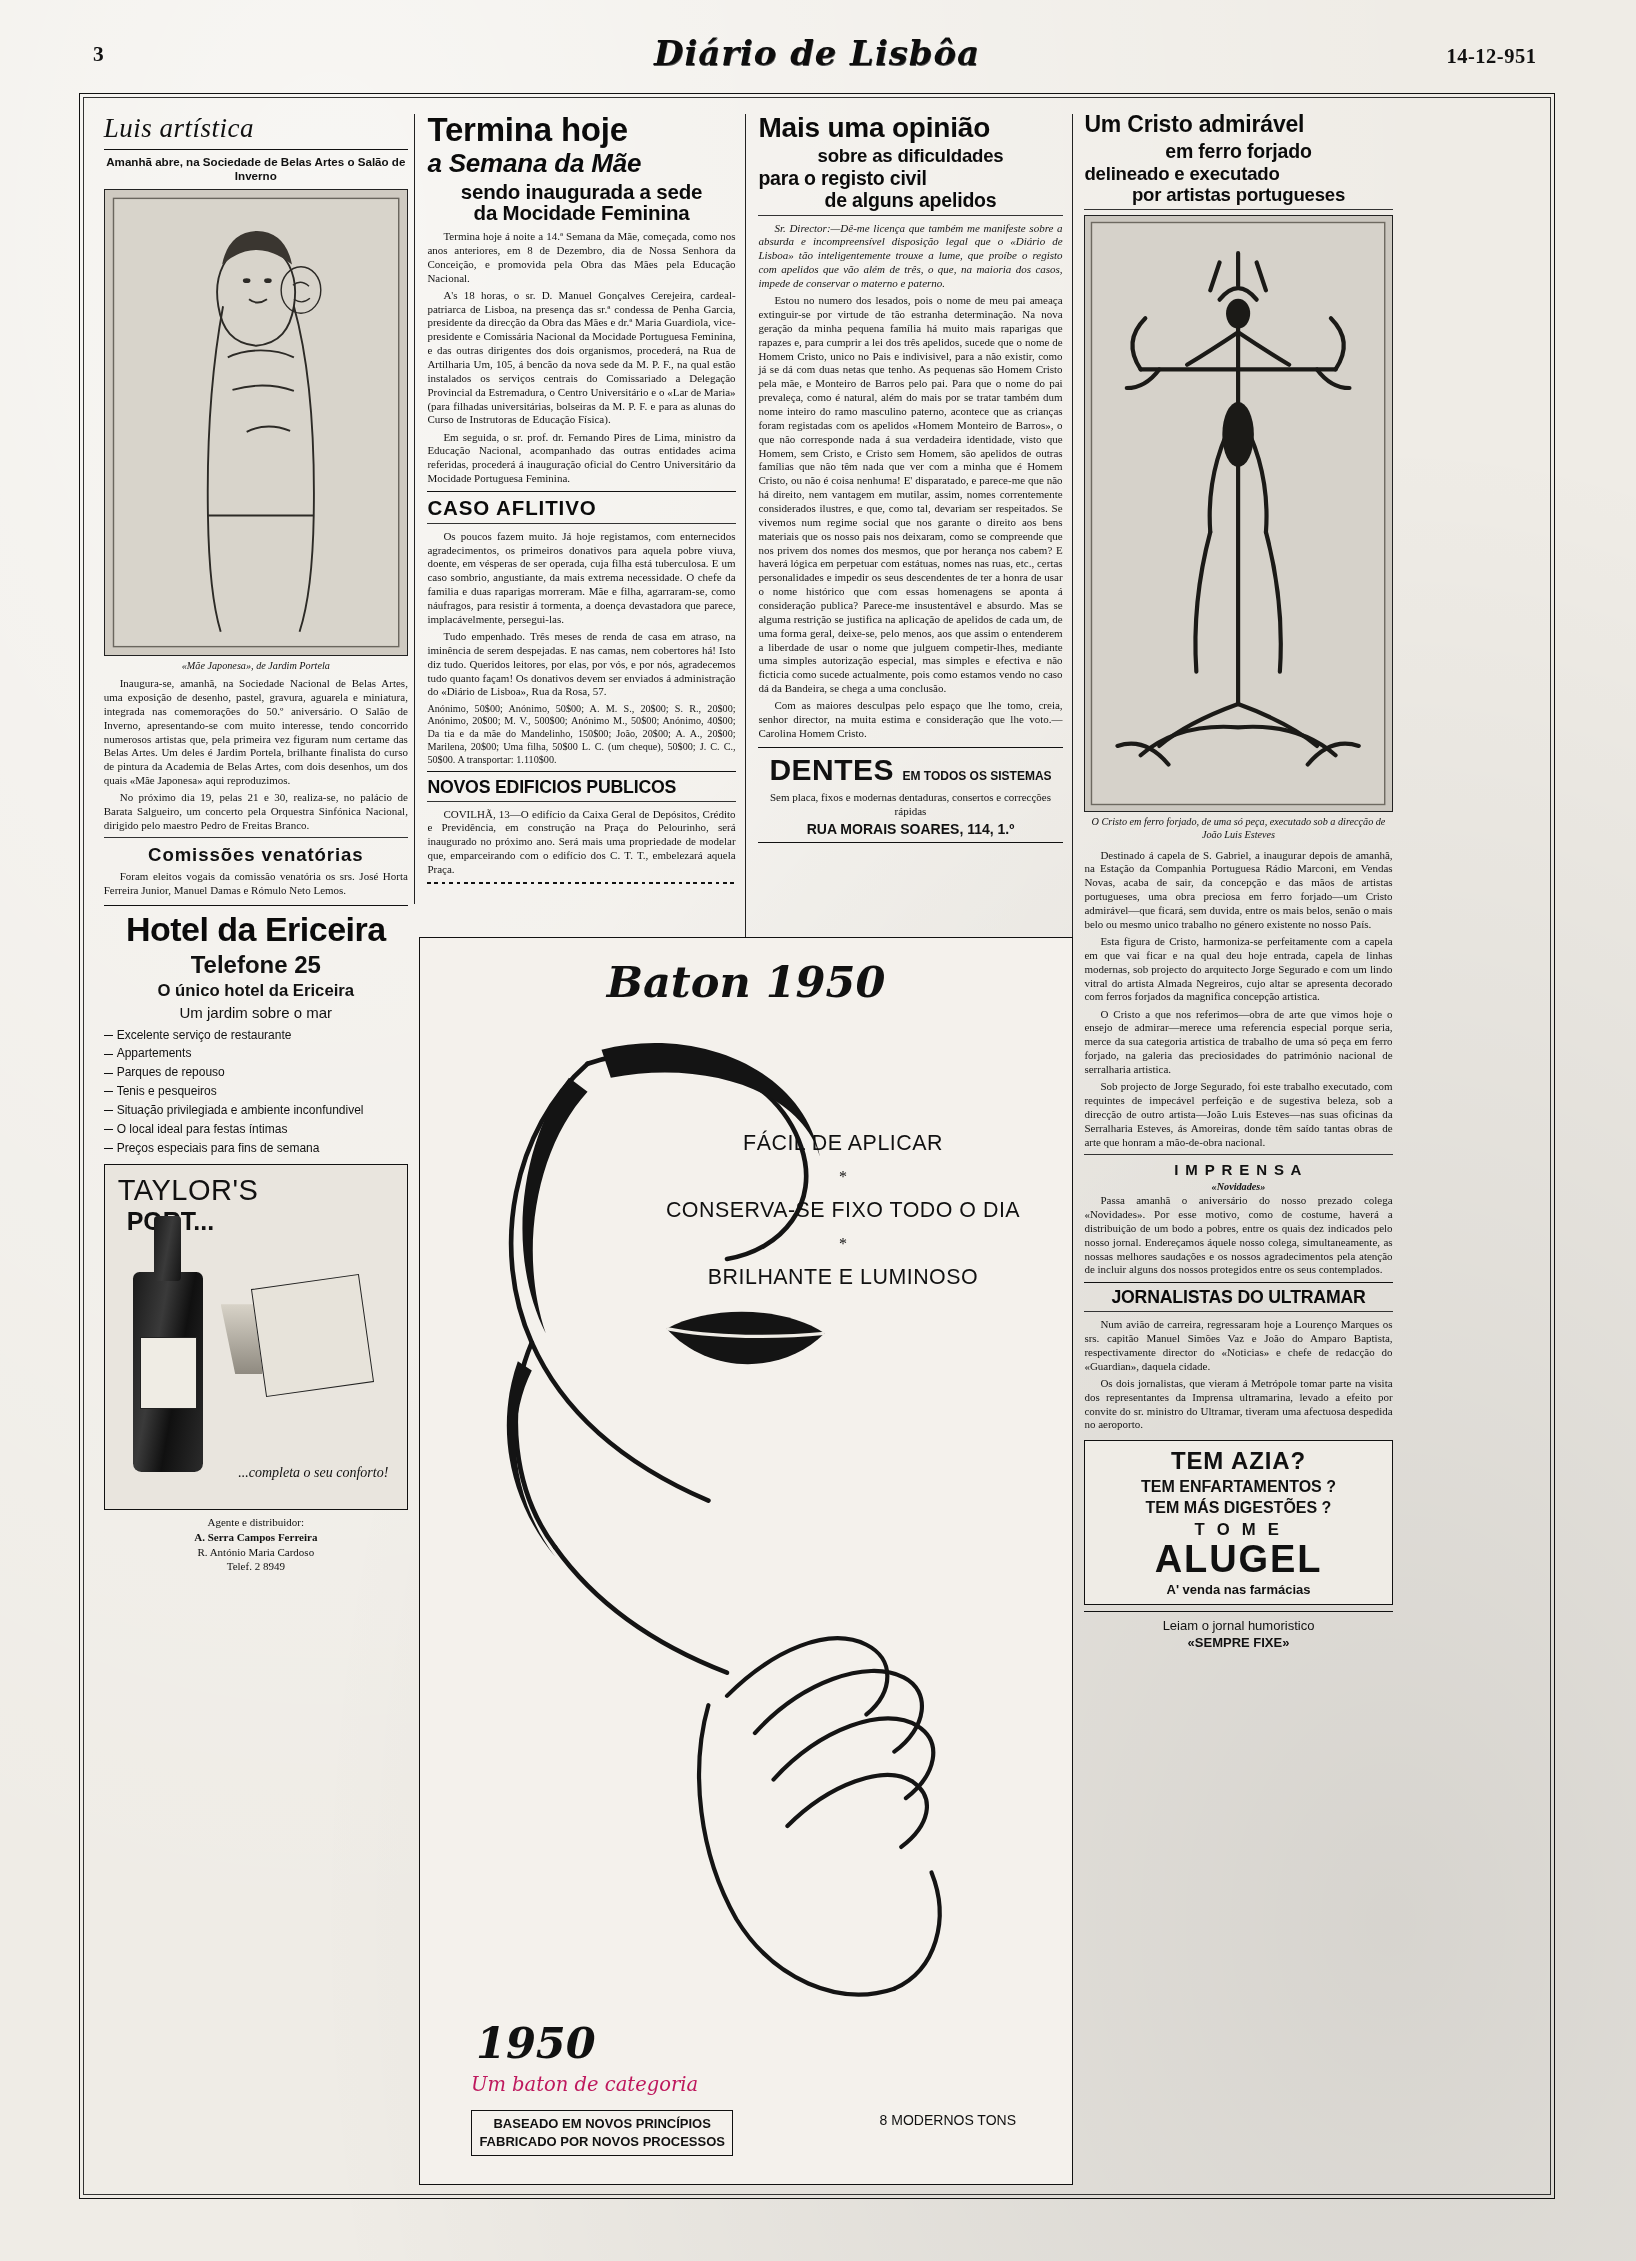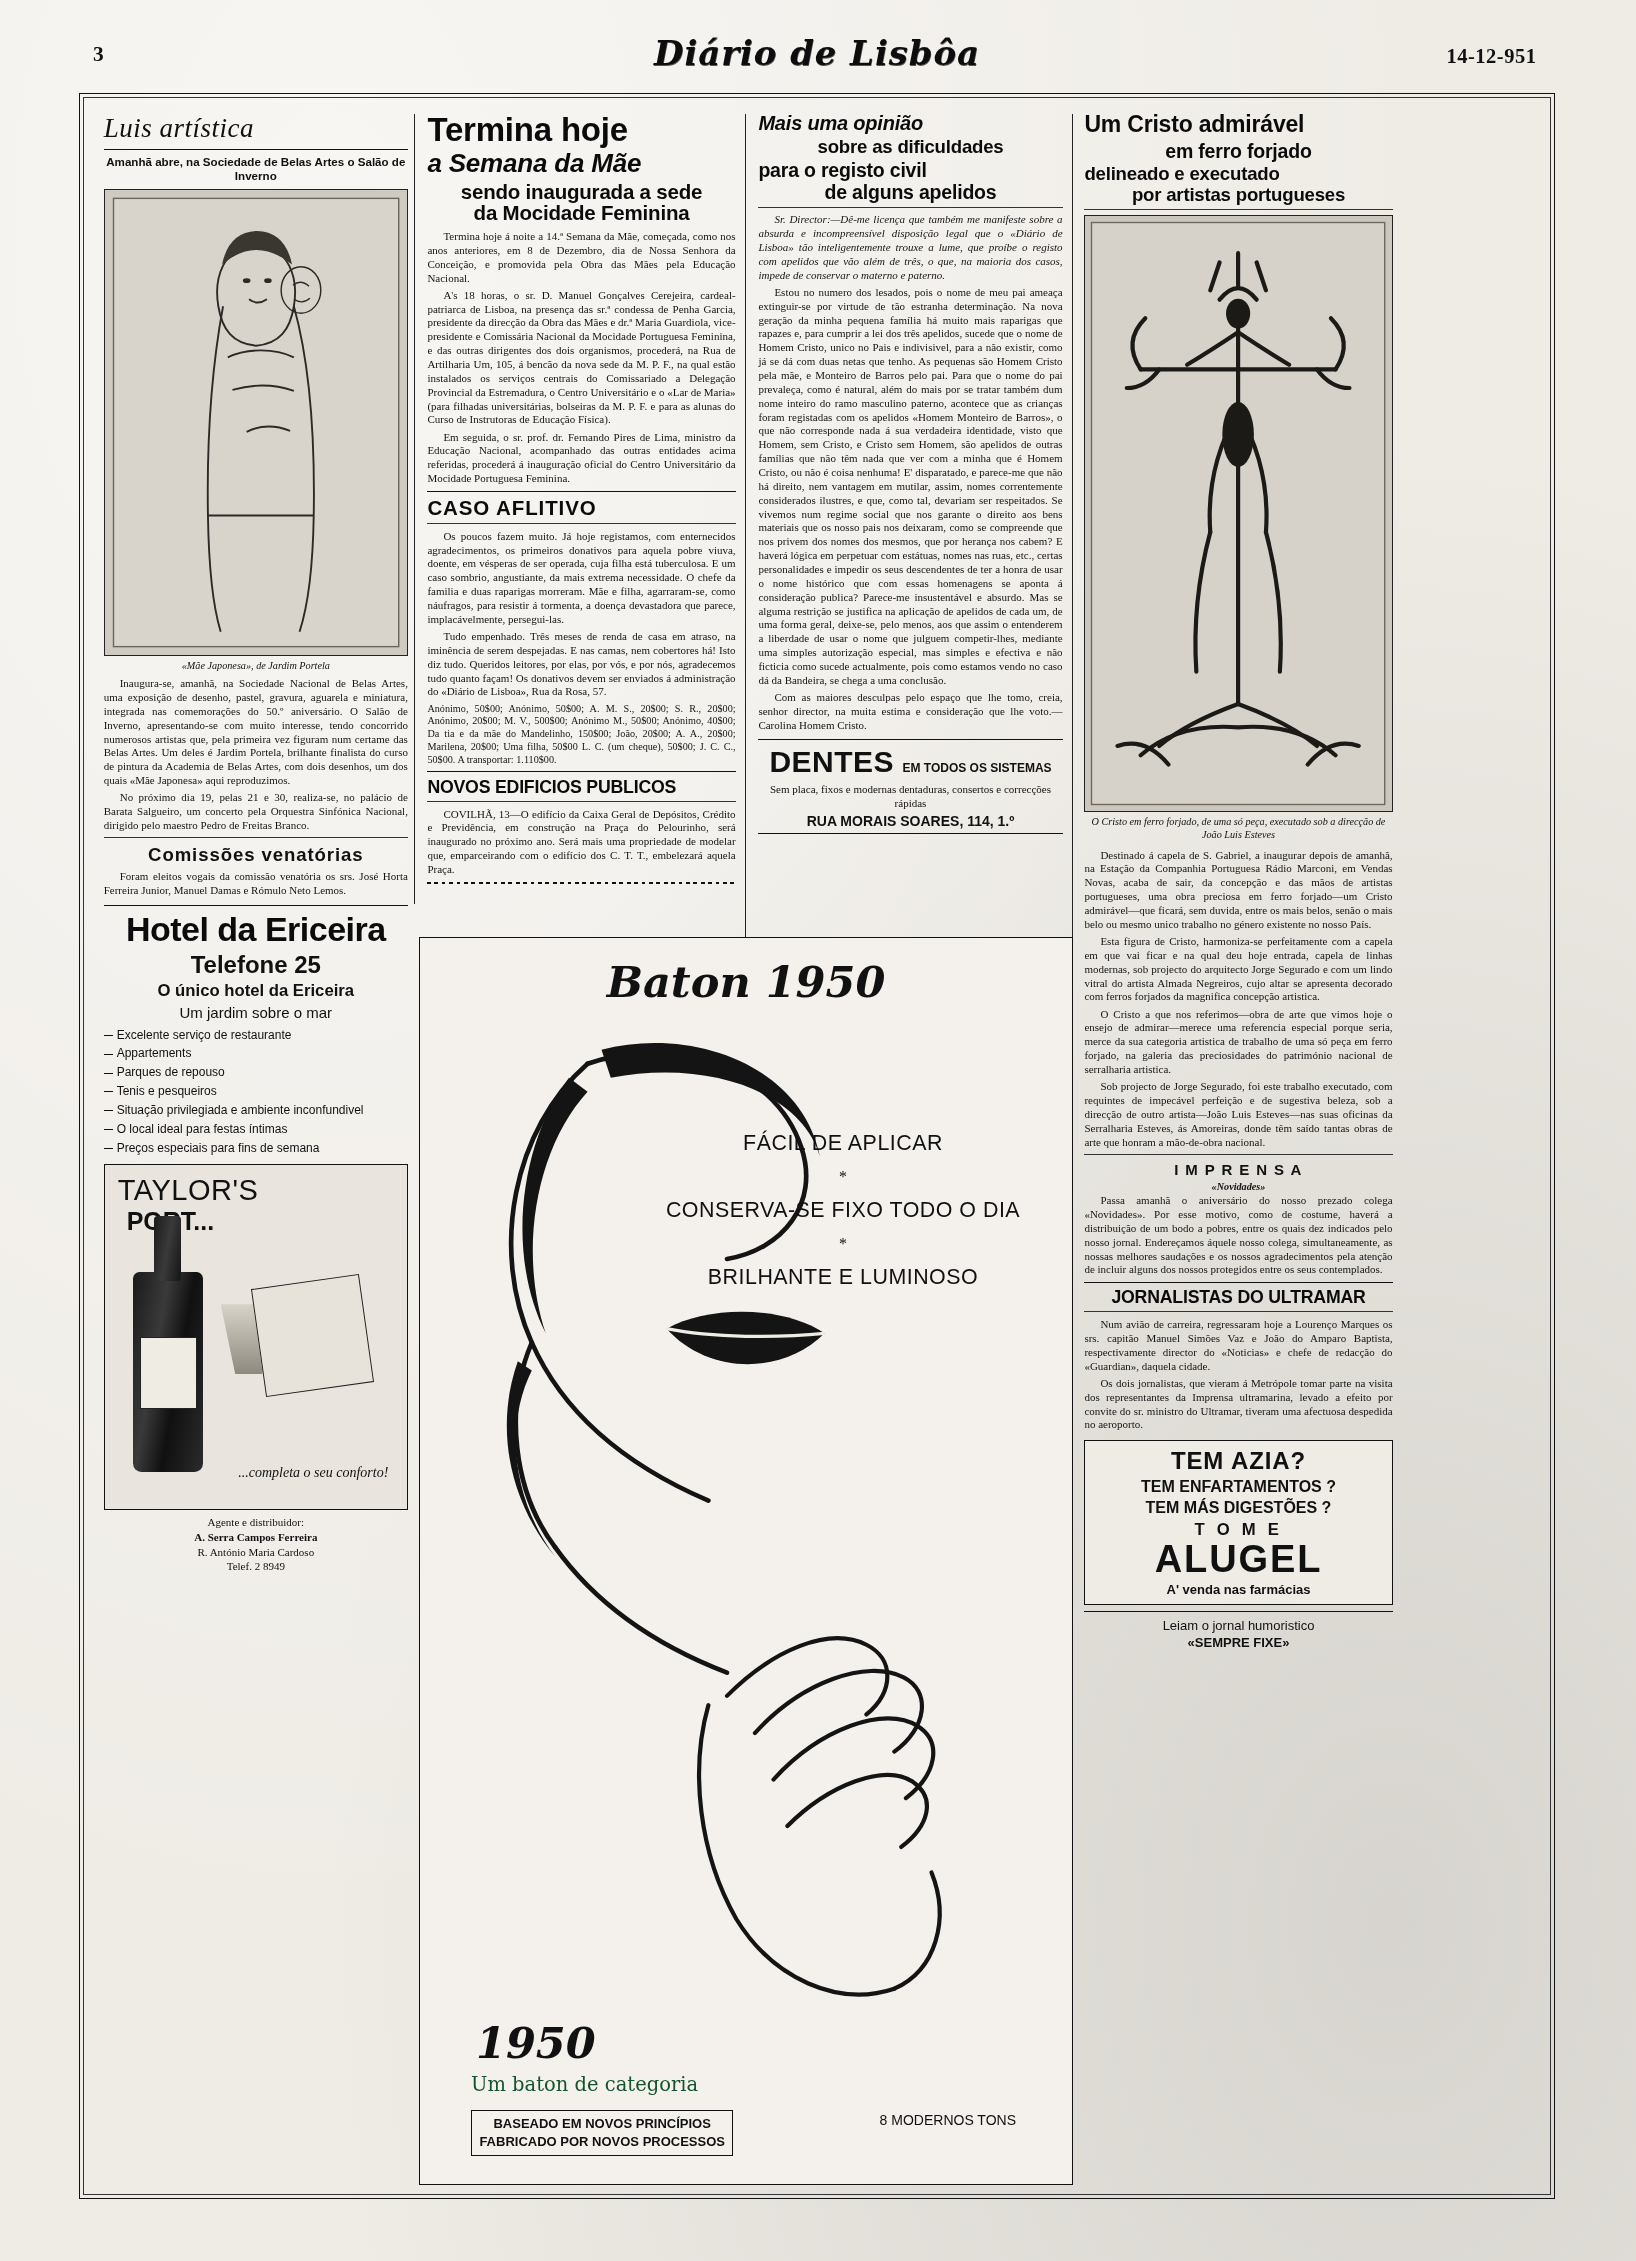--- a/index.html
+++ b/index.html
@@ -146,21 +146,21 @@
     font-family:"DejaVu Serif", serif;font-style:italic;font-weight:bold;font-size:43px;color:#111;
   }
   .baton-lines{position:absolute;left:214px;top:181px;width:418px;text-align:center;}
   .baton-lines div.l{font-family:"Liberation Sans", sans-serif;font-size:21.4px;color:#111;margin:12px 0;letter-spacing:0.5px;}
   .baton-lines div.star{font-size:16px;color:#111;}
   .baton-1950{
     position:absolute;left:56px;bottom:116px;
     font-family:"DejaVu Serif", serif;font-style:italic;font-weight:bold;font-size:43px;color:#111;
   }
   .baton-cat{
-    position:absolute;left:51px;bottom:88px;font-family:"DejaVu Serif", serif;font-size:19.5px;color:#14532d;
+    position:absolute;left:51px;bottom:88px;font-family:"DejaVu Serif", serif;font-style:italic;font-size:19.5px;color:#be185d;
   }
   .baton-box{
     position:absolute;left:51px;bottom:28px;border:1.4px solid #111;padding:4.6px 7.4px;
     font-family:"Liberation Sans", sans-serif;font-weight:bold;font-size:13px;line-height:1.35;color:#111;text-align:center;
   }
   .baton-tons{
     position:absolute;right:56px;bottom:56px;font-family:"Liberation Sans", sans-serif;font-size:14px;color:#111;
   }
   .face{position:absolute;left:28px;top:70px;width:558px;height:1069px;}
 
@@ -325,21 +325,21 @@
       <hr class="rule">
       <div class="hdl hdl-s">NOVOS EDIFICIOS PUBLICOS</div>
       <hr class="rule thin">
       <div class="body">
         <p>COVILHÃ, 13—O edifício da Caixa Geral de Depósitos, Crédito e Previdência, em construção na Praça do Pelourinho, será inaugurado no próximo ano. Será mais uma propriedade de modelar que, emparceirando com o edifício dos C. T. T., embelezará aquela Praça.</p>
       </div>
       <div class="dotline"></div>
     </div>
 
     <div class="col c3">
-      <div class="hdl hdl-m" style="font-size:20px;font-style:italic;">Mais uma opinião</div>
+      <div class="hdl hdl-m" style="font-size:28px;">Mais uma opinião</div>
       <div class="hdl hdl-m center" style="font-size:18.6px;margin-top:3.7px;">sobre as dificuldades</div>
       <div class="hdl hdl-m" style="font-size:19.5px;margin-top:2.8px;">para o registo civil</div>
       <div class="hdl hdl-m center" style="font-size:19.5px;margin-top:1.9px;">de alguns apelidos</div>
       <hr class="rule thin">
 
       <div class="body">
         <p style="font-style:italic;">Sr. Director:—Dê-me licença que também me manifeste sobre a absurda e incompreensível disposição legal que o «Diário de Lisboa» tão inteligentemente trouxe a lume, que proíbe o registo com apelidos que vão além de três, o que, na maioria dos casos, impede de conservar o materno e paterno.</p>
         <p>Estou no numero dos lesados, pois o nome de meu pai ameaça extinguir-se por virtude de tão estranha determinação. Na nova geração da minha pequena família há muito mais raparigas que rapazes e, para cumprir a lei dos três apelidos, sucede que o nome de Homem Cristo, unico no Pais e indivisivel, para a não existir, como já se dá com duas netas que tenho. As pequenas são Homem Cristo pela mãe, e Monteiro de Barros pelo pai. Para que o nome do pai prevaleça, como é natural, além do mais por se tratar também dum nome inteiro do ramo masculino paterno, acontece que as crianças foram registadas com os apelidos «Homem Monteiro de Barros», o que não corresponde nada á sua verdadeira identidade, visto que Homem, sem Cristo, e Cristo sem Homem, são apelidos de outras famílias que não têm nada que ver com a minha que é Homem Cristo, ou não é coisa nenhuma! E' disparatado, e parece-me que não há direito, nem vantagem em mutilar, assim, nomes correntemente considerados ilustres, e que, como tal, devariam ser respeitados. Se vivemos num regime social que nos garante o direito aos bens materiais que os nosso pais nos deixaram, como se compreende que nos privem dos nomes dos mesmos, que por herança nos cabem? E haverá lógica em perpetuar com estátuas, nomes nas ruas, etc., certas personalidades e impedir os seus descendentes de ter a honra de usar o nome histórico que com essas homenagens se aponta á consideração publica? Parece-me insustentável e absurdo. Mas se alguma restrição se justifica na aplicação de apelidos de cada um, de uma forma geral, deixe-se, pelo menos, aos que assim o entenderem a liberdade de usar o nome que julguem competir-lhes, mediante uma simples autorização especial, mas simples e efectiva e não ficticia como sucede actualmente, pois como estamos vendo no caso dá da Bandeira, se chega a uma conclusão.</p>
         <p>Com as maiores desculpas pelo espaço que lhe tomo, creia, senhor director, na muita estima e consideração que lhe voto.—Carolina Homem Cristo.</p>
       </div>

